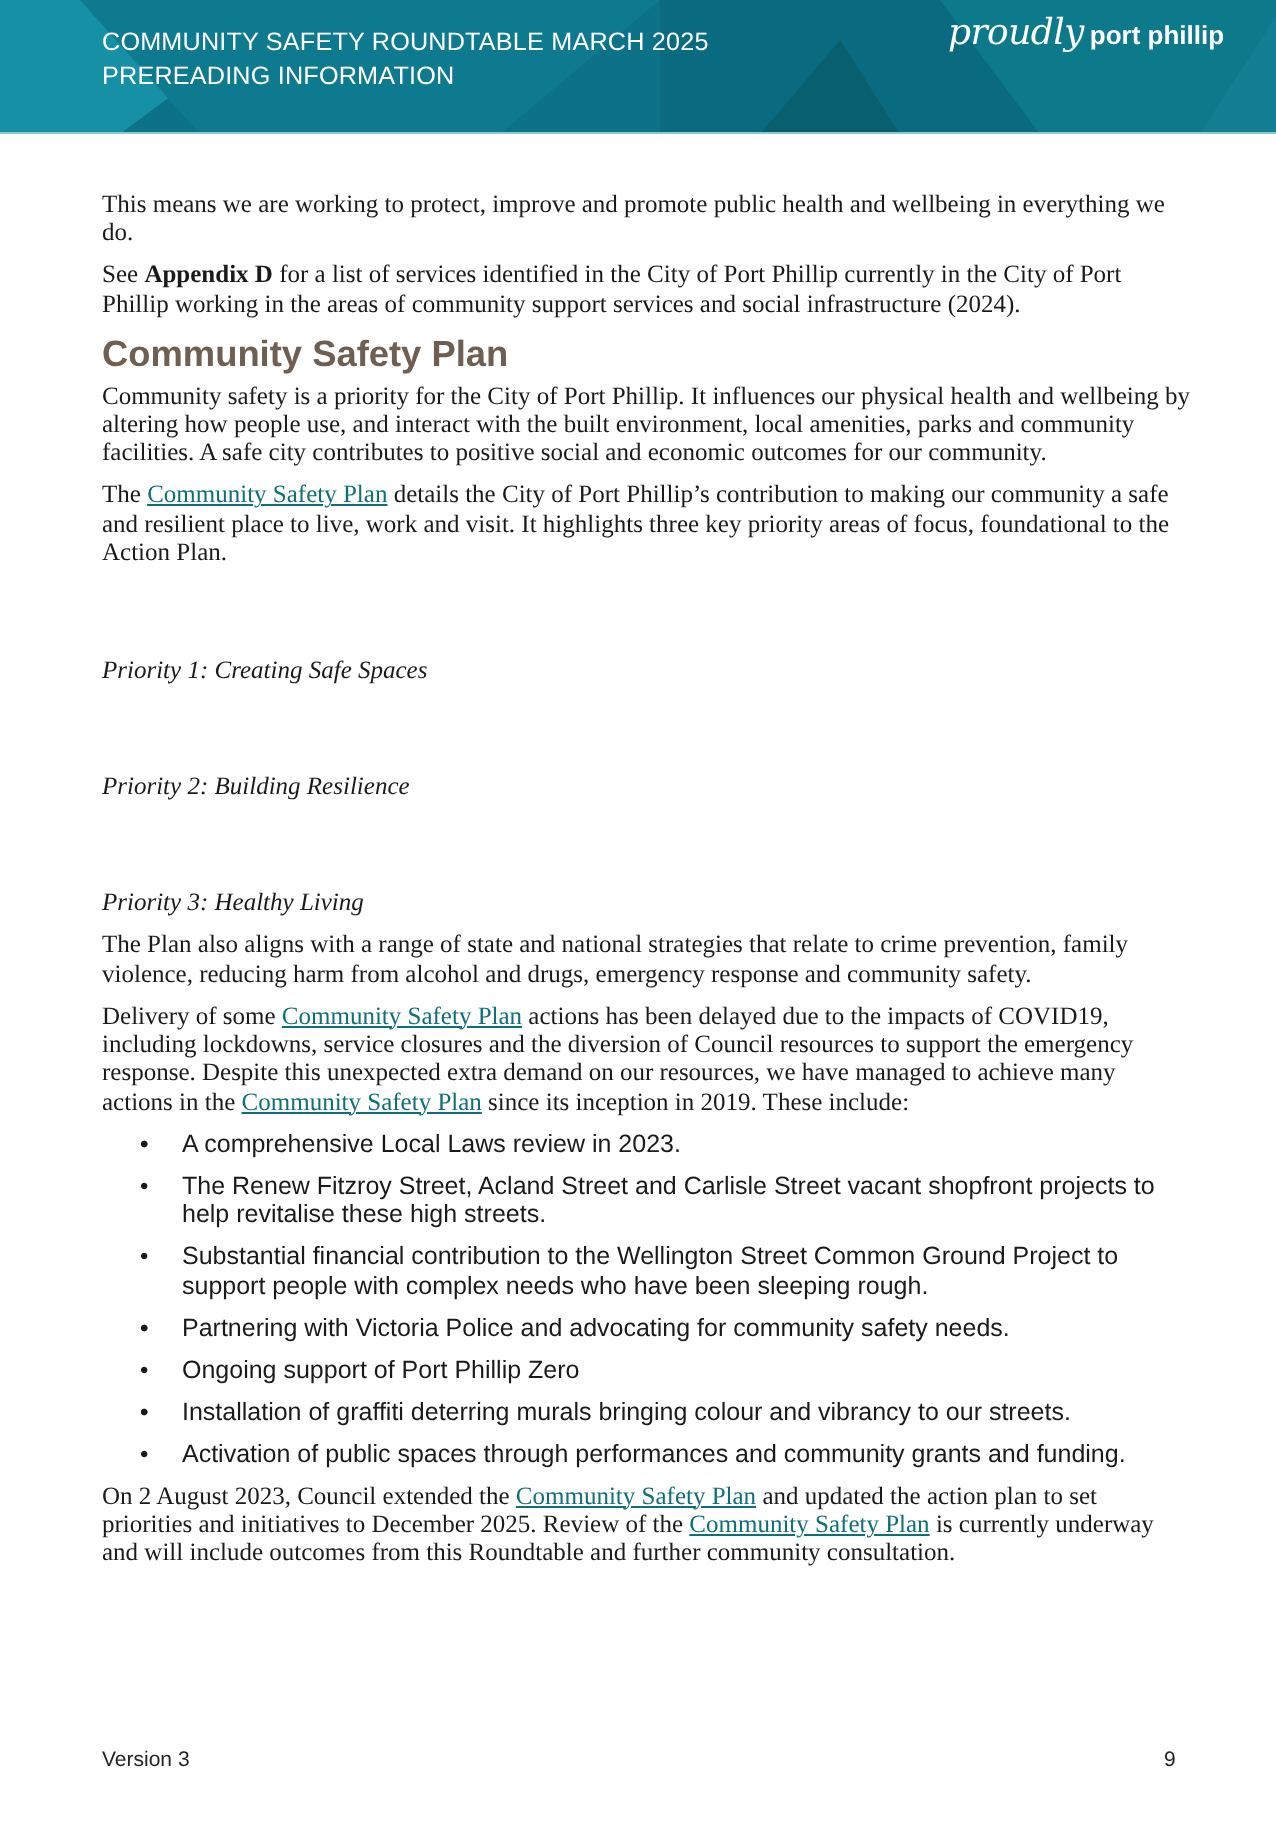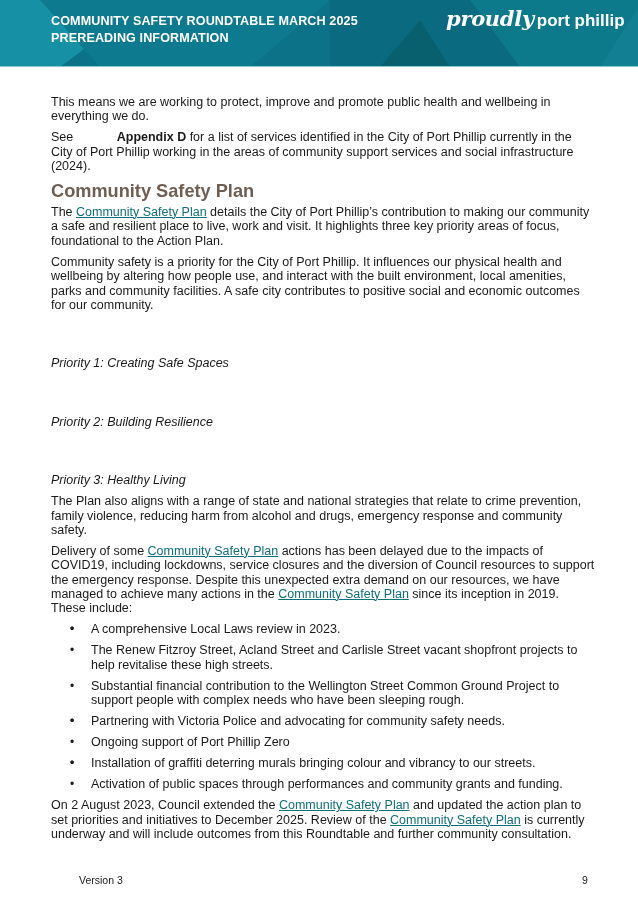--- a/index.html
+++ b/index.html
@@ -9,56 +9,57 @@
   .header {
     position: absolute; left: 0; top: 0; width: 638px; height: 67px;
     background: #0b7288; overflow: hidden;
   }
   .header svg.bg { position: absolute; left: 0; top: 0; }
   .header-bottom-line {
     position: absolute; left: 0; top: 66px; width: 638px; height: 2px; background: #8cc8d2;
   }
   .header-title {
     position: absolute; left: 51px; top: 13px; color: #ffffff;
-    font-weight: bold; font-size: 12.6px; line-height: 17px; letter-spacing: 0.1px;
+    font-weight: normal; font-size: 12.6px; line-height: 17px; letter-spacing: 0.1px;
   }
   .logo {
     position: absolute; left: 446px; top: 6px; color: #ffffff; white-space: nowrap;
   }
   .logo .script {
-    font-family: "DejaVu Serif", serif; font-style: italic; font-size: 21px; font-weight: bold;
+    font-family: "DejaVu Serif", serif; font-style: italic; font-size: 18px; font-weight: normal;
     letter-spacing: -0.3px;
+    margin-left: 28px;
   }
-  .logo .brand { font-weight: bold; font-size: 17px; margin-left: 3px; }
+  .logo .brand { font-weight: bold; font-size: 13px; margin-left: 3px; }
   .attachment {
     position: absolute; left: 353px; top: 38px; color: #ffffff;
     font-weight: bold; font-size: 11.2px; white-space: nowrap; margin-top: 48px;
   }
 
   .content {
     position: absolute; left: 51px; top: 95px; width: 545px;
     font-size: 12.5px; line-height: 14.4px;
   }
-  .content p { margin-bottom: 6.5px; }
+  .content p { margin-bottom: 6.5px; font-family: Liberation Serif, serif; }
   .content p.italic { font-style: italic; margin-bottom: 6.5px; margin-top: 44px; }
   .content h2 {
     color: #6e5f52; font-size: 18.2px; font-weight: bold; line-height: 22px;
     margin-top: 5px; margin-bottom: 3px;
   }
   .link { color: #0e6f78; text-decoration: underline; text-decoration-thickness: 1px; }
-  .bold { font-weight: bold; margin-left: 40px; }
+  .bold { font-weight: bold; }
 
   ul.bullets { list-style: none; margin: 0 0 3px 0; padding: 0; }
   ul.bullets li { position: relative; padding-left: 40px; margin-bottom: 6.6px; }
   ul.bullets li .dot {
     position: absolute; left: 19px; top: 0; font-size: 12px;
   }
 
   .footer-left {
-    position: absolute; left: 51px; top: 874px; font-size: 10.5px; color: #222; margin-left: 28px;
+    position: absolute; left: 51px; top: 874px; font-size: 10.5px; color: #222;
   }
   .footer-right {
     position: absolute; left: 582px; top: 874px; font-size: 10.5px; color: #222;
   }
 </style>
 </head>
 <body>
 
 <div class="header">
   <svg class="bg" width="638" height="67">
@@ -79,22 +80,22 @@
   <div class="attachment">Attachment A: Roundtable Pre-reading Pack</div>
   <div class="header-bottom-line"></div>
 </div>
 
 <div class="content">
   <p>This means we are working to protect, improve and promote public health and wellbeing in everything we do.</p>
   <p><span>See </span><span class="bold">Appendix D</span><span> for a list of services identified in the City of Port Phillip currently in the City of Port Phillip working in the areas of community support services and social infrastructure (2024).</span></p>
 
   <h2>Community Safety Plan</h2>
 
+  <p>Community safety is a priority for the City of Port Phillip.  It influences our physical health and wellbeing by altering how people use, and interact with the built environment, local amenities, parks and community facilities. A safe city contributes to positive social and economic outcomes for our community.</p>
   <p><span>The </span><a class="link">Community Safety Plan</a><span> details the City of Port Phillip’s contribution to making our community a safe and resilient place to live, work and visit.  It highlights three key priority areas of focus, foundational to the Action Plan.</span></p>
-  <p>Community safety is a priority for the City of Port Phillip.  It influences our physical health and wellbeing by altering how people use, and interact with the built environment, local amenities, parks and community facilities. A safe city contributes to positive social and economic outcomes for our community.</p>
 
   <p class="italic">Priority 1: Creating Safe Spaces</p>
   <p class="italic">Priority 2: Building Resilience</p>
   <p class="italic">Priority 3: Healthy Living</p>
 
   <p>The Plan also aligns with a range of state and national strategies that relate to crime prevention, family violence, reducing harm from alcohol and drugs, emergency response and community safety.</p>
 
   <p><span>Delivery of some </span><a class="link">Community Safety Plan</a><span> actions has been delayed due to the impacts of COVID19, including lockdowns, service closures and the diversion of Council resources to support the emergency response. Despite this unexpected extra demand on our resources, we have managed to achieve many actions in the </span><a class="link">Community Safety Plan</a><span> since its inception in 2019. These include:</span></p>
 
   <ul class="bullets">

